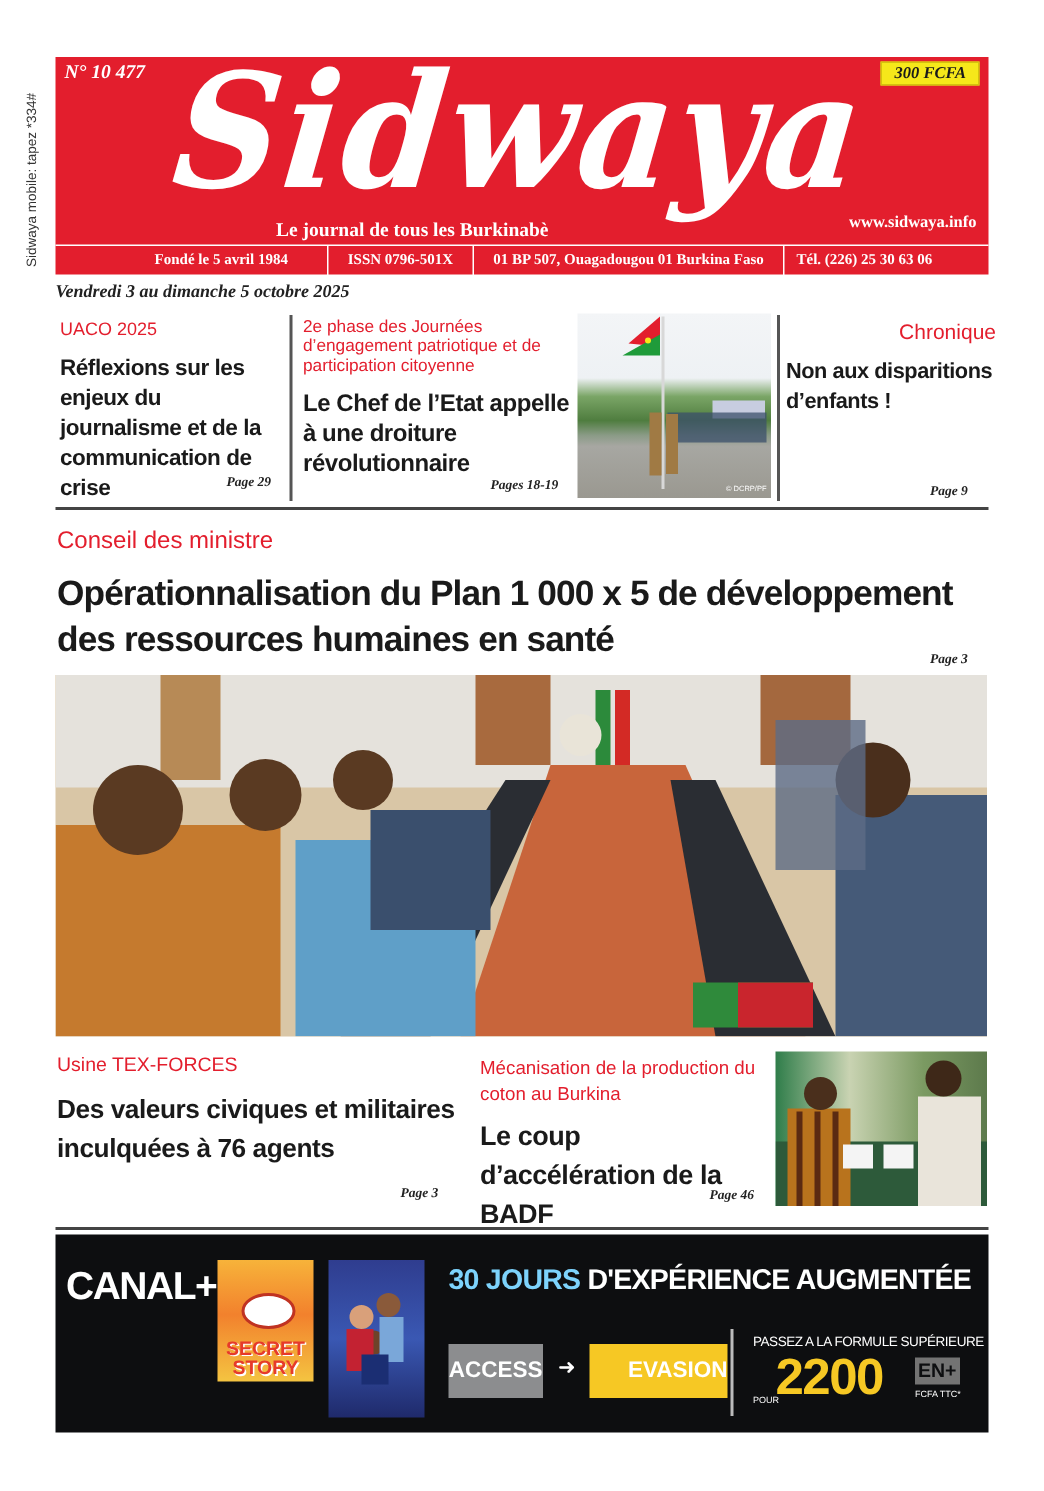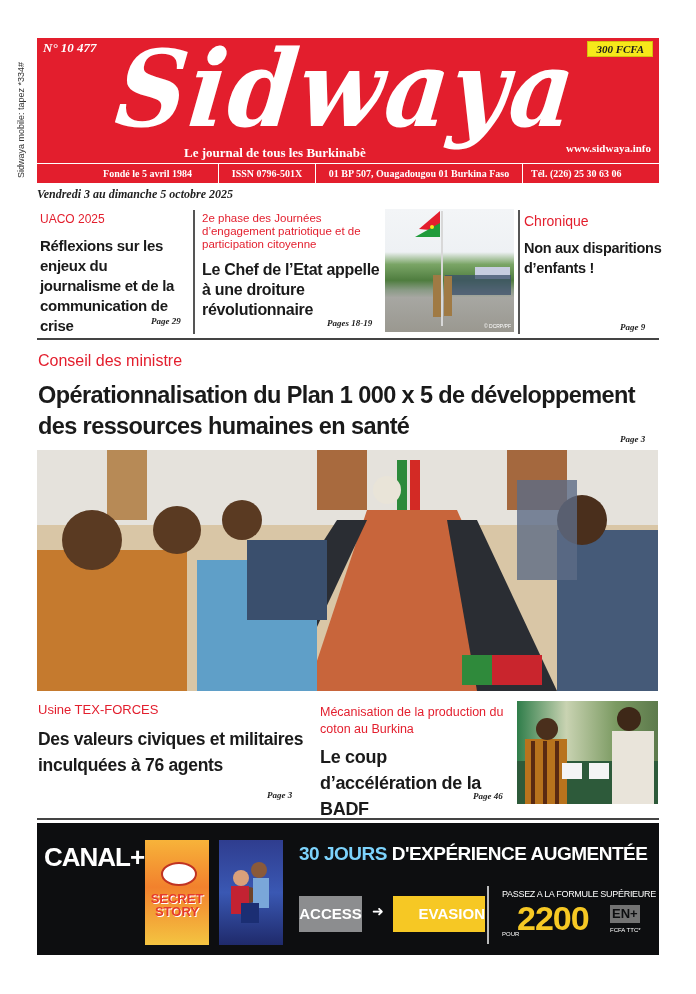--- a/index.html
+++ b/index.html
@@ -73,21 +73,21 @@
     <rect x="60" y="66" width="66" height="20" fill="#3b4f6b" opacity="0.75"></rect>
     <rect x="48" y="66" width="8" height="42" fill="#a07a44"></rect>
     <rect x="59" y="67" width="8" height="40" fill="#a07a44"></rect>
   </svg>
   <div class="abs" style="right:3px;bottom:3px;font-size:5px;color:#fff;">© DCRP/PF</div>
 </div>
 
 <div class="abs vdiv" style="left:518px;top:210px;height:124px;"></div>
 
 <div class="abs" style="left:524px;top:215px;width:140px;">
-  <div class="kicker" style="font-size:14px;">Chronique</div>
+  <div class="kicker" style="font-size:14px;text-align:right;">Chronique</div>
   <div class="head" style="font-size:14.5px;line-height:20px;margin-top:10px;">Non aux disparitions d’enfants !</div>
 </div>
 <div class="abs pageref" style="left:620px;top:322px;">Page 9</div>
 
 <div class="abs hrule" style="left:37px;top:338px;width:622px;"></div>
 
 <div class="abs kicker" style="left:38px;top:352px;font-size:16px;line-height:18px;">Conseil des ministre</div>
 <div class="abs head" style="left:38px;top:380px;width:640px;font-size:23.5px;line-height:31px;letter-spacing:-0.6px;">Opérationnalisation du Plan 1 000 x 5 de développement des ressources humaines en santé</div>
 <div class="abs pageref" style="left:620px;top:434px;">Page 3</div>
 
@@ -141,21 +141,21 @@
     <circle cx="112" cy="18" r="12" fill="#3e2818"></circle>
     <rect x="45" y="62" width="20" height="16" fill="#f4f4f4"></rect>
     <rect x="72" y="62" width="20" height="16" fill="#f4f4f4"></rect>
   </svg>
 </div>
 
 <div class="abs hrule" style="left:37px;top:818px;width:622px;"></div>
 
 <div class="abs" style="left:37px;top:823px;width:622px;height:132px;background:#0d0e10;">
   <div class="abs" style="left:7px;top:19px;color:#fff;font-weight:bold;font-size:26px;letter-spacing:-1px;">CANAL+</div>
-  <div class="abs" style="left:108px;top:17px;width:64px;height:105px;background:linear-gradient(180deg,#f7b33a 0%,#f2812d 45%,#f4c441 100%);">
+  <div class="abs" style="left:108px;top:17px;width:64px;height:81px;background:linear-gradient(180deg,#f7b33a 0%,#f2812d 45%,#f4c441 100%);">
     <div class="abs" style="left:16px;top:22px;width:32px;height:20px;border-radius:50%;background:#fff;border:2px solid #c03322;"></div>
     <div class="abs" style="left:0;width:64px;top:52px;text-align:center;color:#e63a2b;font-weight:bold;font-size:13px;line-height:13px;text-shadow:1px 1px 0 #fff;">SECRET STORY</div>
   </div>
   <div class="abs" style="left:182px;top:17px;width:64px;height:105px;background:linear-gradient(180deg,#2f3d8f 0%,#3a58b3 50%,#1f2a6b 100%);">
     <svg width="64" height="105">
       <circle cx="22" cy="38" r="8" fill="#d9a07a"></circle>
       <circle cx="40" cy="30" r="8" fill="#8a5a3a"></circle>
       <circle cx="30" cy="55" r="8" fill="#6e4329"></circle>
       <rect x="12" y="46" width="18" height="28" fill="#c32232"></rect>
       <rect x="34" y="38" width="16" height="30" fill="#7aa7d9"></rect>

